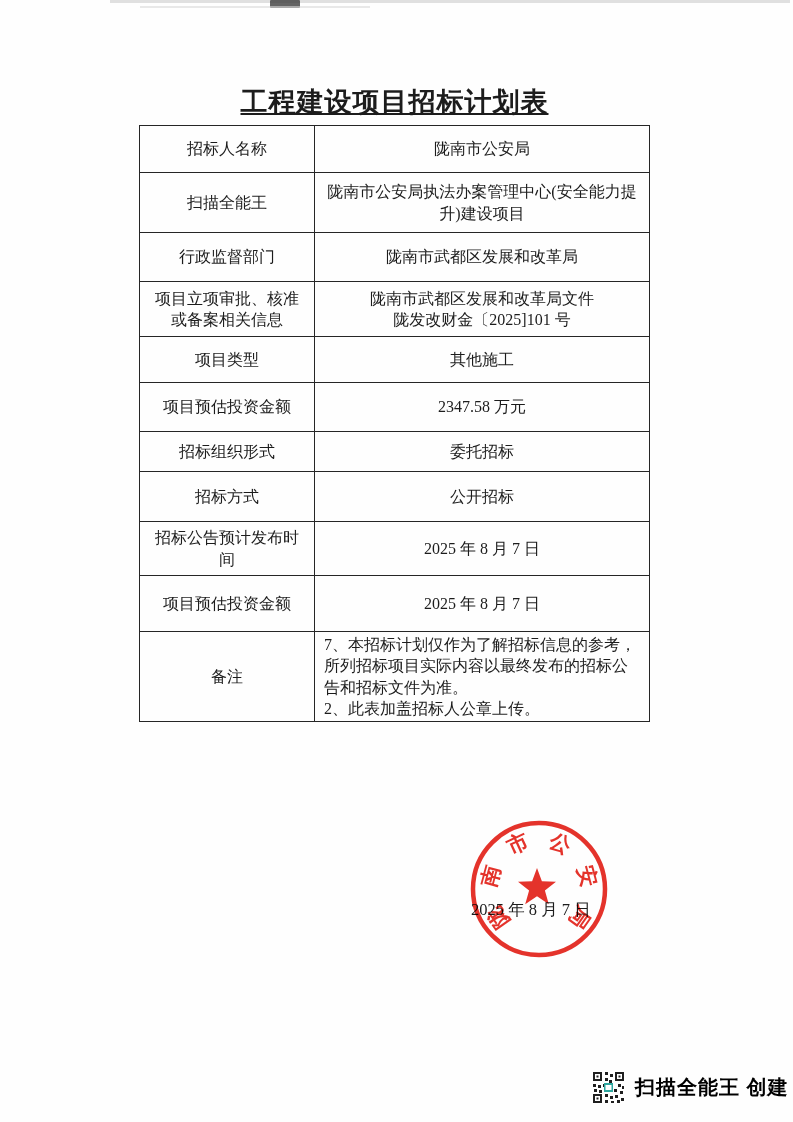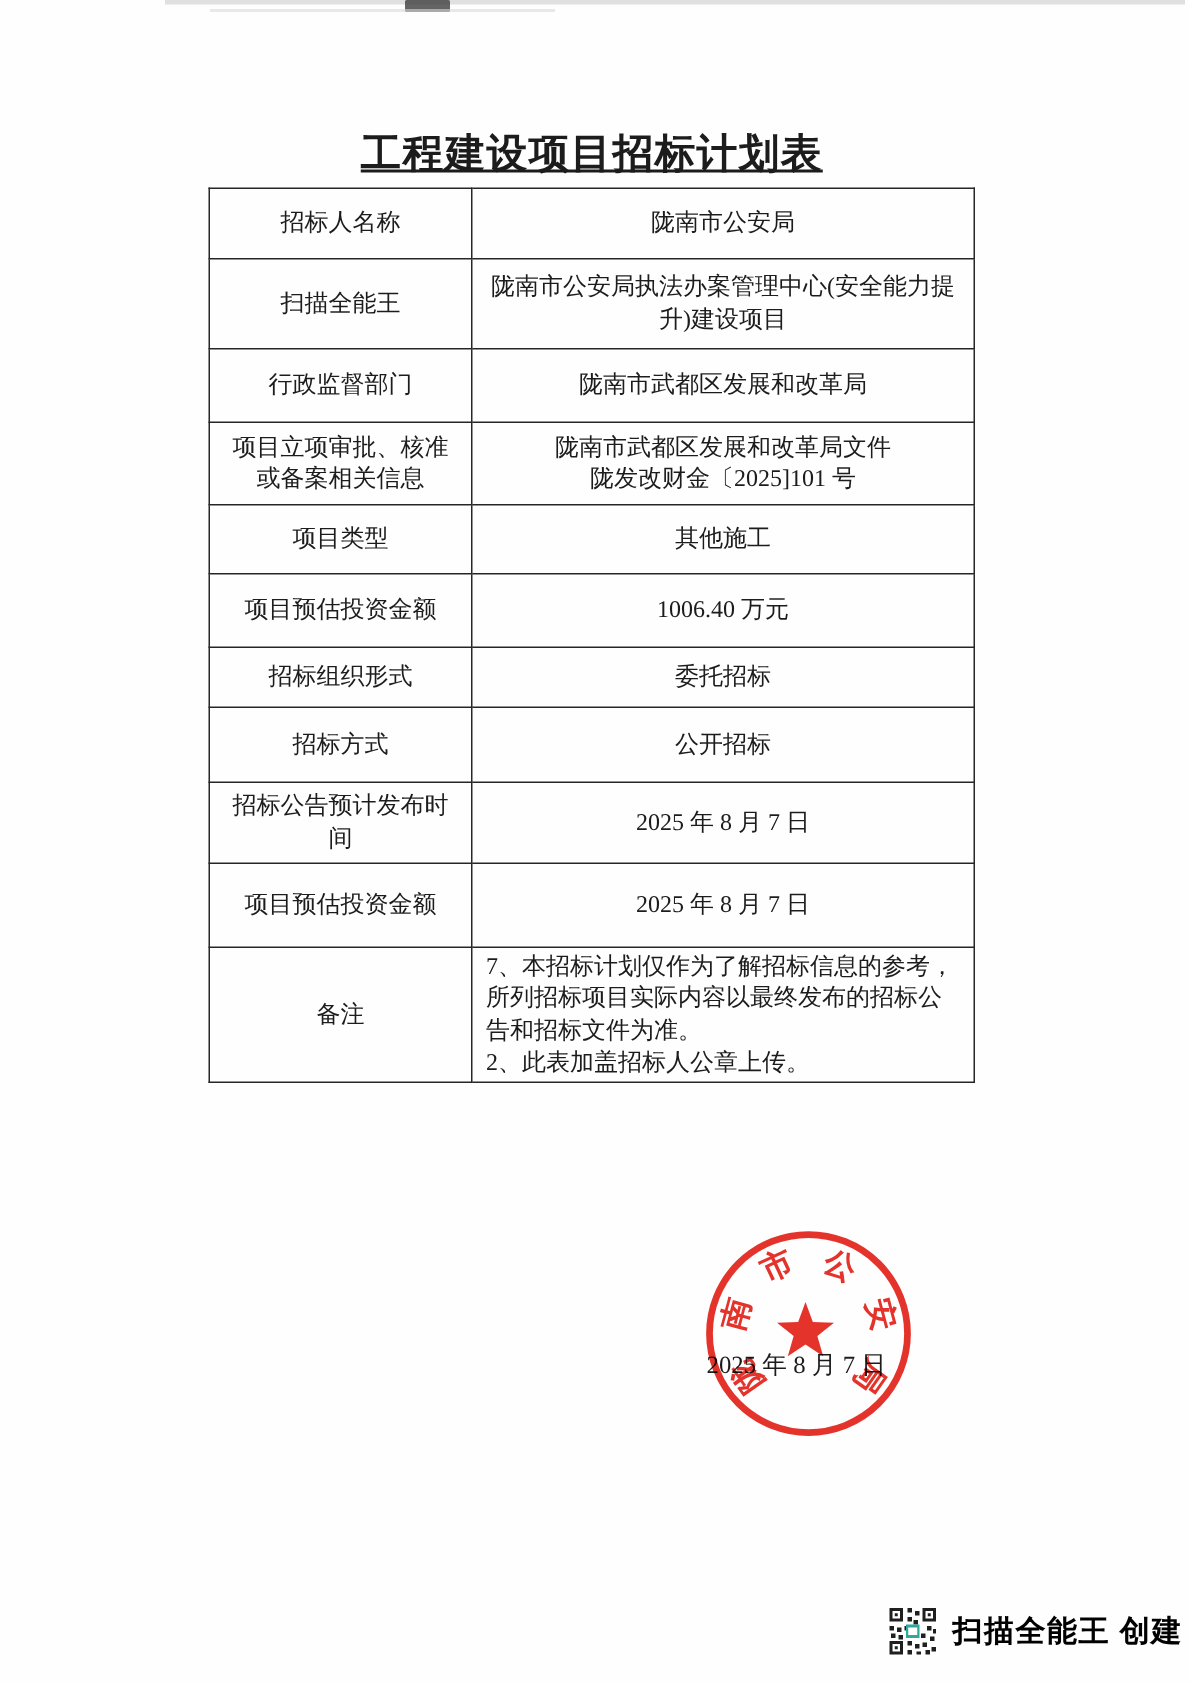--- a/index.html
+++ b/index.html
@@ -89,21 +89,21 @@
         <div>陇南市武都区发展和改革局文件</div>
         <div>陇发改财金〔2025]101 号</div>
       </td>
     </tr>
     <tr class="r6">
       <td class="label-cell">项目类型</td>
       <td class="value-cell">其他施工</td>
     </tr>
     <tr class="r7">
       <td class="label-cell">项目预估投资金额</td>
-      <td class="value-cell">1006.40 万元</td>
+      <td class="value-cell">2347.58 万元</td>
     </tr>
     <tr class="r8">
       <td class="label-cell">招标组织形式</td>
       <td class="value-cell">委托招标</td>
     </tr>
     <tr class="r9">
       <td class="label-cell">招标方式</td>
       <td class="value-cell">公开招标</td>
     </tr>
     <tr class="r10">

